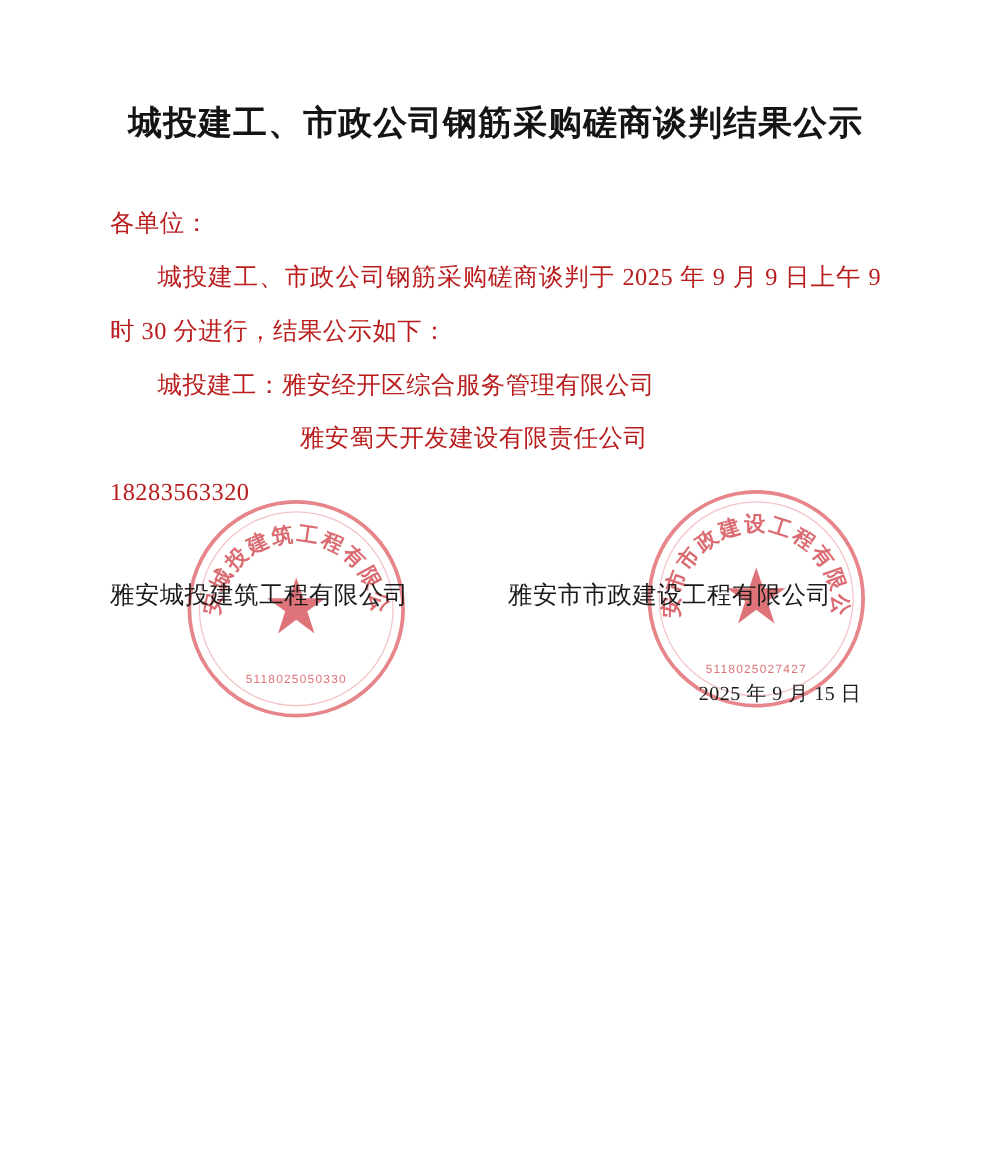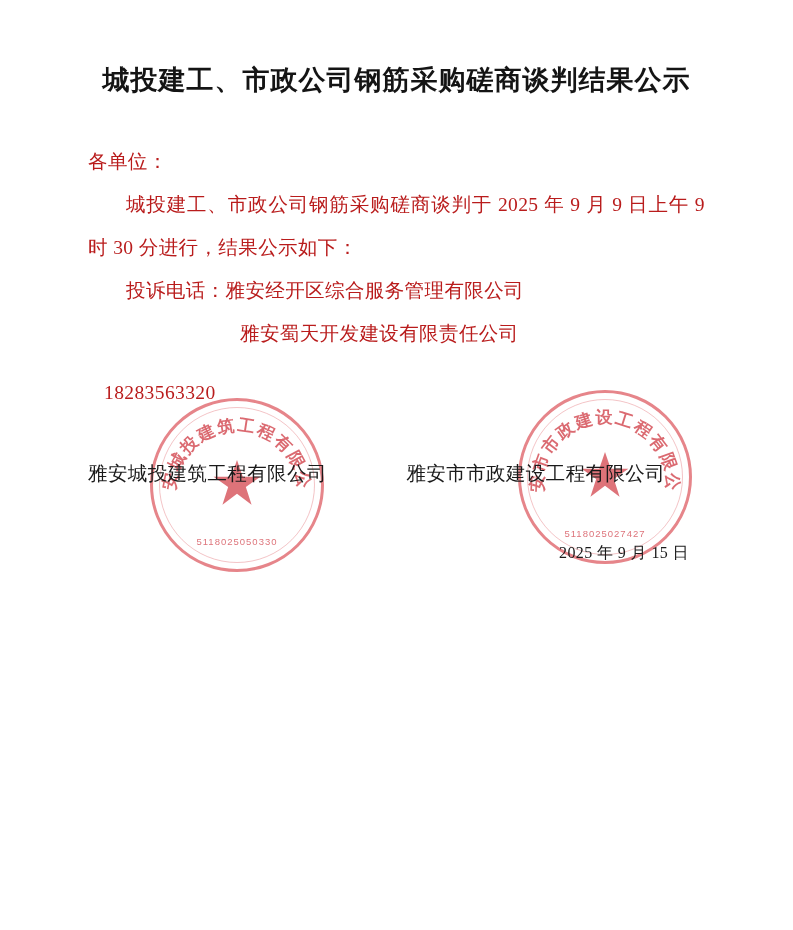--- a/index.html
+++ b/index.html
@@ -22,21 +22,21 @@
     box-sizing: border-box;
     padding: 0 88px;
   }
   .doc-title {
     text-align: center;
     font-family: "Liberation Sans", "DejaVu Sans", sans-serif;
     font-weight: bold;
     font-size: 27px;
     letter-spacing: 1px;
     margin: 0;
-    padding-top: 62px;
+    padding-top: 80px;
     color: #141414;
   }
   .body-block {
     margin-top: 42px;
     font-size: 19.5px;
     line-height: 43px;
     color: #b91c1c;
   }
   .para {
     margin: 0;
@@ -50,21 +50,21 @@
     margin: 0;
     letter-spacing: 0.4px;
   }
   .winner-line.first {
     text-indent: 38px;
   }
   .winner-line.sub {
     padding-left: 152px;
   }
   .phone-line {
-    margin: 16px;
+    margin: 0;
     letter-spacing: 0.4px;
   }
   .signature-zone {
     position: relative;
     margin-top: 46px;
     height: 170px;
   }
   .sig-row {
     display: flex;
     font-size: 19.5px;
@@ -154,21 +154,21 @@
 <div class="page">
 
   <h1 class="doc-title">城投建工、市政公司钢筋采购磋商谈判结果公示</h1>
 
   <div class="body-block">
 
     <p class="para">各单位：</p>
 
     <p class="para indent">城投建工、市政公司钢筋采购磋商谈判于 2025 年 9 月 9 日上午 9 时 30 分进行，结果公示如下：</p>
 
-    <p class="winner-line first"><span>投诉电话：</span><span>雅安经开区综合服务管理有限公司</span></p>
+    <p class="winner-line first"><span>城投建工：</span><span>雅安经开区综合服务管理有限公司</span></p>
 
     <p class="winner-line sub">雅安蜀天开发建设有限责任公司</p>
 
 
 
     <p class="phone-line">18283563320</p>
   </div>
 
   <div class="signature-zone">
 

